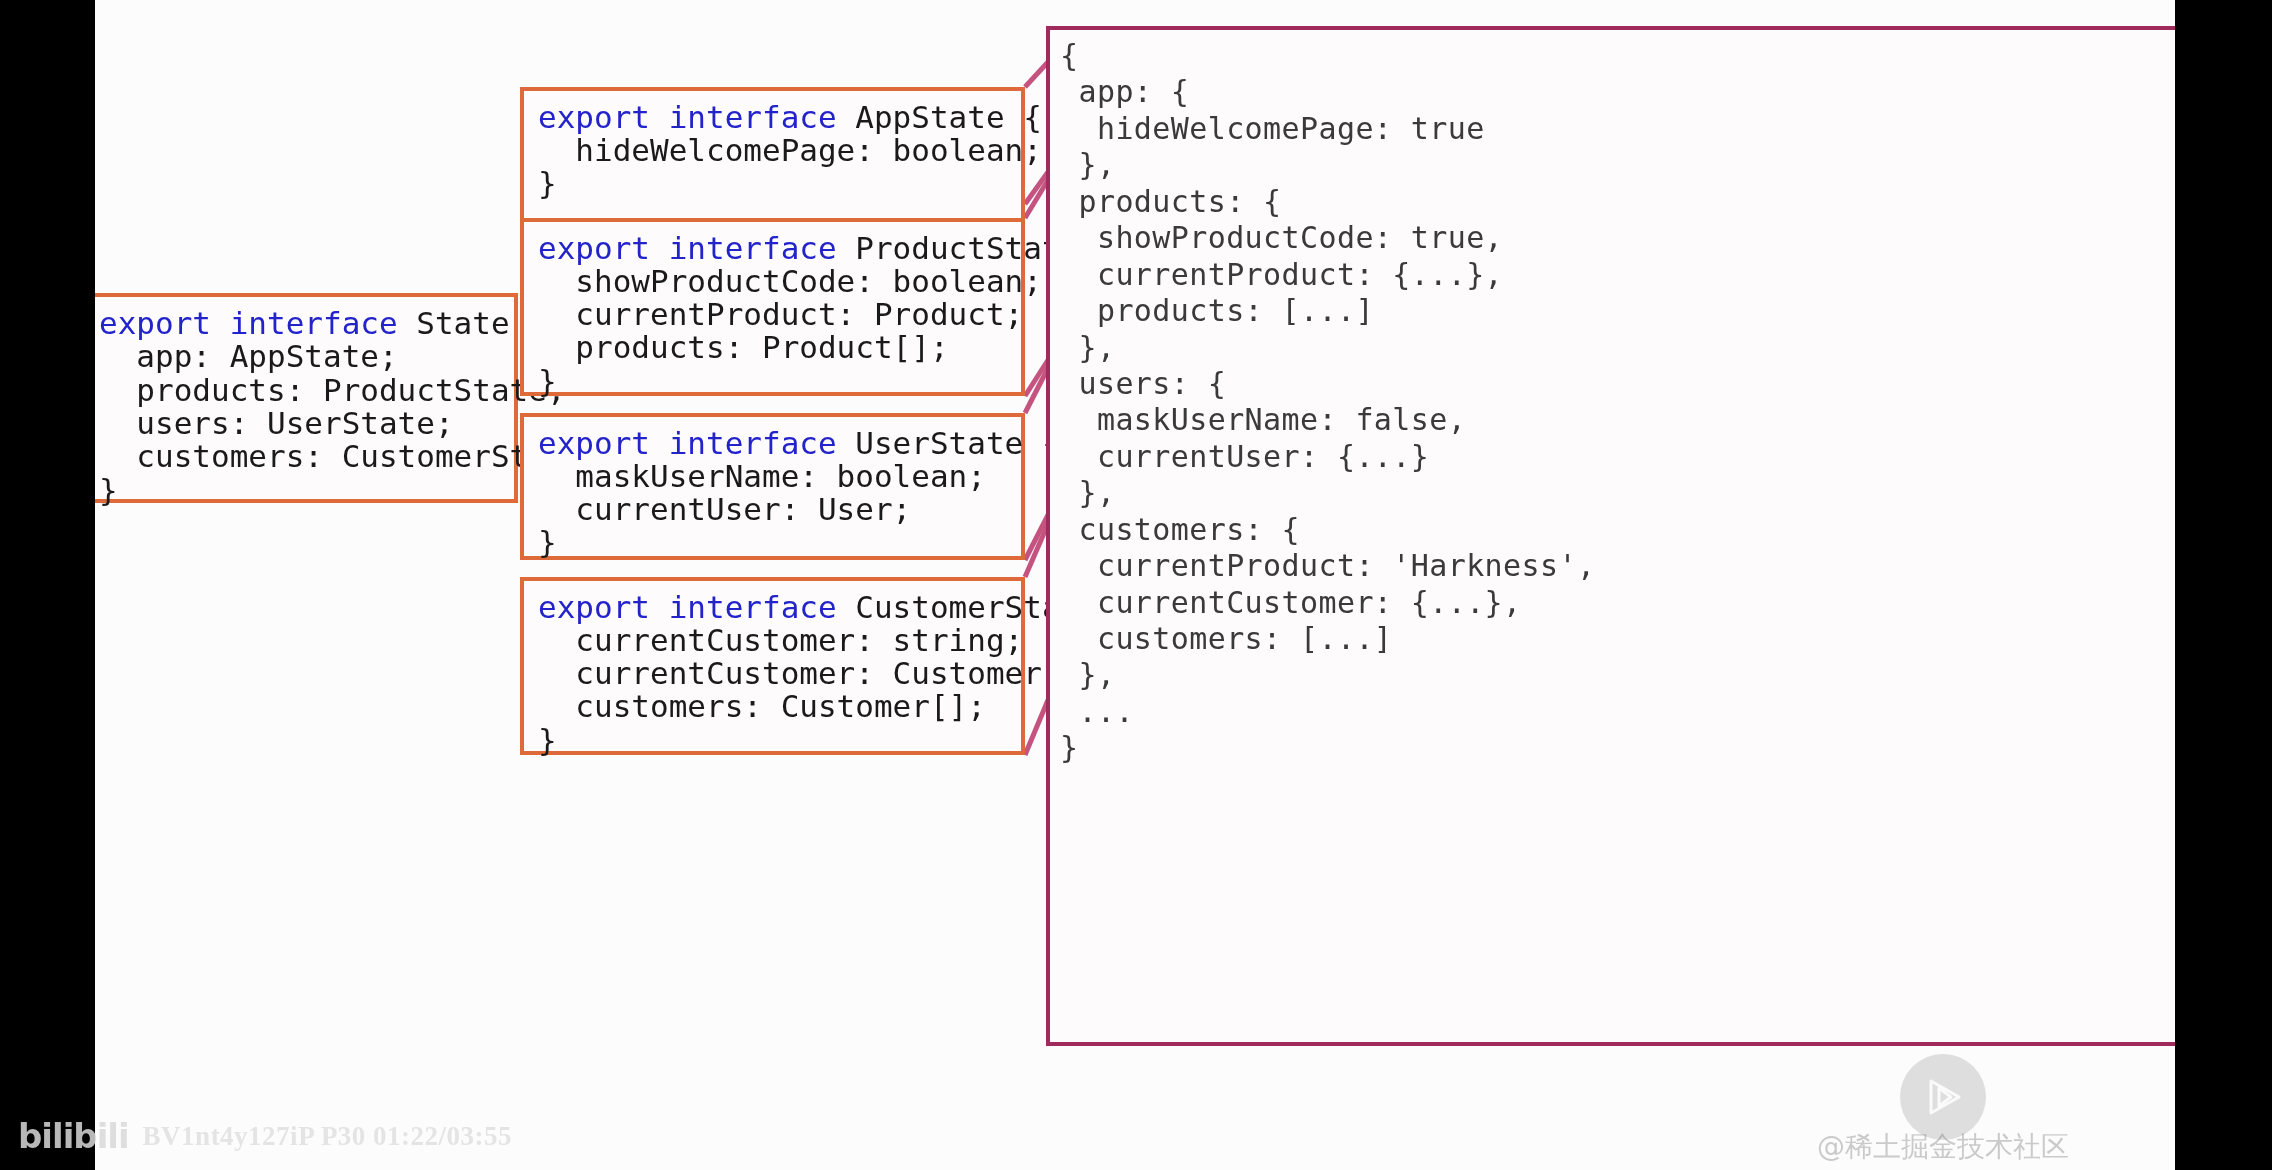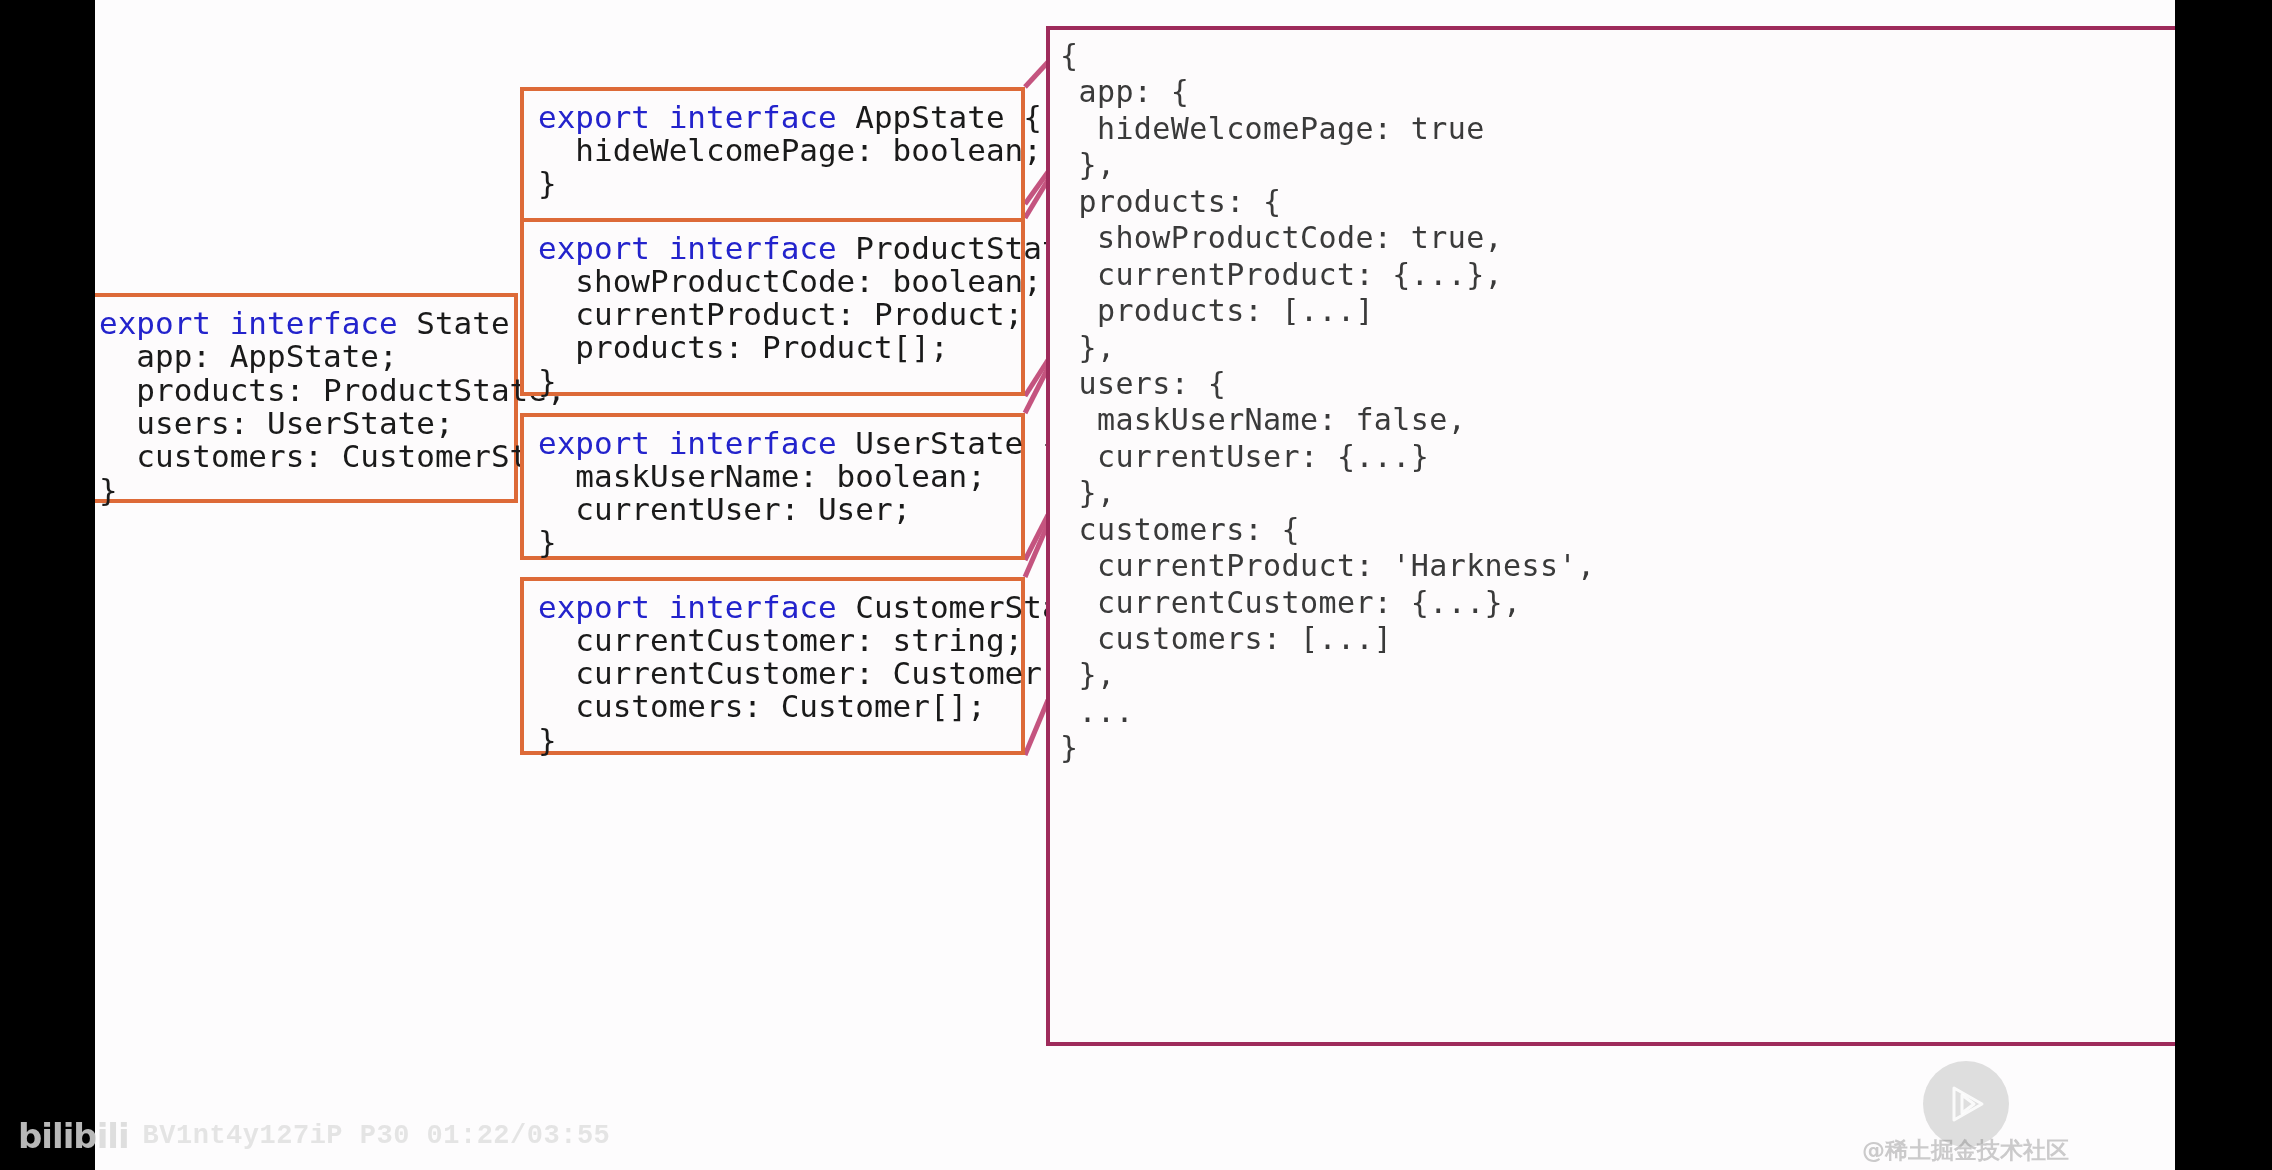--- a/index.html
+++ b/index.html
@@ -115,21 +115,21 @@
   #bili-logo {
     font-family: "DejaVu Sans", sans-serif;
     font-size: 34px;
     font-weight: bold;
     color: #d9d9d9;
     letter-spacing: -1px;
     opacity: 0.85;
     padding-left: 12px;
   }
   #bili-meta {
-    font-family: Liberation Mono, monospace;
+    font-family: Liberation Serif, serif;
     font-size: 27px;
     font-weight: bold;
     color: #e2e2e2;
     opacity: 0.9;
     letter-spacing: 0.5px;
   }
 
   #corner-watermark {
     position: absolute;
     right: 106px;
@@ -144,24 +144,23 @@
     height: 86px;
     border-radius: 50%;
     background: rgba(160,160,160,0.32);
     display: flex;
     align-items: center;
     justify-content: center;
     margin-bottom: -12px;
   }
   #wm-text {
     font-family: "DejaVu Sans", sans-serif;
-    font-size: 23px;
+    font-size: 28px;
     color: rgba(120,120,120,0.38);
     white-space: nowrap;
-    font-weight: bold;
   }
 </style>
 </head>
 <body>
 
 <div id="stage">
 
   <div id="content">
 
     <svg id="connectors" viewBox="0 0 2080 1170" preserveAspectRatio="none">

